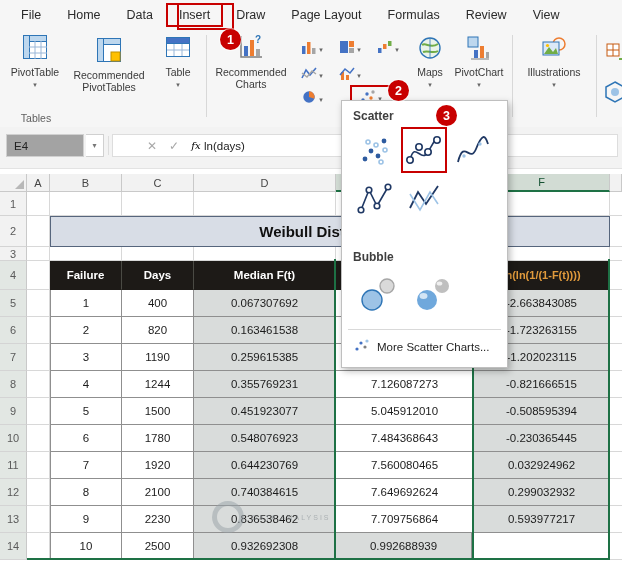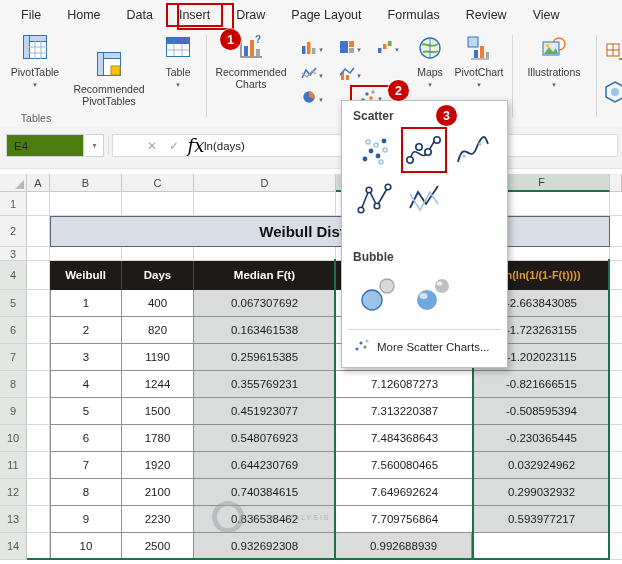--- a/index.html
+++ b/index.html
@@ -19,29 +19,29 @@
     font-size:10.5px;color:#3a3a3a;text-align:center;line-height:1.2;}
   .minibtn{position:absolute;display:flex;align-items:center;justify-content:center;gap:2px;
     width:36px;height:22px;}
   .caret{font-size:7px;color:#666;line-height:1;}
   .vsep{position:absolute;top:6px;height:82px;width:1px;background:#d8d8d8;}
   .grouplabel{position:absolute;bottom:3px;font-size:10.5px;color:#5f5f5f;text-align:center;}
 
   
   .fbar{position:absolute;top:127px;left:0;right:0;height:41px;background:#f3f3f3;
     border-bottom:1px solid #e3e3e3;}
-  .namebox{position:absolute;left:6px;top:7px;width:78px;height:23px;background:#4d7c0f;
+  .namebox{position:absolute;left:6px;top:7px;width:78px;height:23px;background:#a3a3a3;
     border:1px solid #d0d0d0;display:flex;align-items:center;padding:0 7px;font-size:11.5px;box-sizing:border-box;}
   .nbcaret{position:absolute;left:86px;top:7px;width:18px;height:23px;background:#fff;border:1px solid #d0d0d0;
     border-left:none;display:flex;align-items:center;justify-content:center;color:#777;box-sizing:border-box;}
   .fwhite{position:absolute;left:112px;right:4px;top:7px;height:23px;background:#fff;
     border:1px solid #ddd;box-sizing:border-box;}
   .fbtn{position:absolute;top:7px;height:23px;display:flex;align-items:center;justify-content:center;
     width:20px;color:#a8a8a8;font-size:12px;}
-  .fx{color:#000000;font-family:"DejaVu Serif",serif;font-style:italic;font-size:18px;}
+  .fx{color:#000000;font-family:"DejaVu Serif",serif;font-style:italic;font-size:10px;}
   .ftext{position:absolute;left:204px;top:7px;height:23px;display:flex;align-items:center;font-size:11.5px;color:#1c1c1c;}
   .fdiv{position:absolute;top:9px;height:19px;width:1px;background:#ddd;}
 
   
   .sheet{position:absolute;top:174px;left:0;width:622px;bottom:0;background:#fff;}
   .row{display:flex;}
   .cell{box-sizing:border-box;border-right:1px solid #d8d8d8;border-bottom:1px solid #d8d8d8;
     font-size:11.5px;display:flex;align-items:center;justify-content:center;color:#1c1c1c;
     background:#fff;overflow:hidden;white-space:nowrap;}
   .rnum{width:27px;background:#f2f2f2;border-right:1px solid #c9c9c9;border-bottom:1px solid #d4d4d4;
@@ -120,21 +120,21 @@
             <line x1="13" y1="7" x2="13" y2="25" stroke="#9ab7d8"></line>
             <line x1="19" y1="7" x2="19" y2="25" stroke="#9ab7d8"></line>
             <line x1="7" y1="13" x2="25" y2="13" stroke="#9ab7d8"></line>
             <line x1="7" y1="19" x2="25" y2="19" stroke="#9ab7d8"></line>
           </svg>
       </span>
       <span>PivotTable</span>
       <span class="caret">▾</span>
     </div>
 
-    <div class="bigbtn" style="left:66px;top:22px;width:86px;">
+    <div class="bigbtn" style="left:66px;top:8px;width:86px;">
       <span>
         <svg width="26" height="26" viewBox="0 0 26 26">
             <rect x="1.5" y="1.5" width="23" height="23" fill="#fff" stroke="#2e75b6"></rect>
             <rect x="1.5" y="1.5" width="23" height="6" fill="#bdd7ee" stroke="#2e75b6"></rect>
             <rect x="1.5" y="1.5" width="6" height="23" fill="#bdd7ee" stroke="#2e75b6"></rect>
             <rect x="15" y="15" width="9" height="9" fill="#ffc000" stroke="#bf9000"></rect>
           </svg>
       </span>
       <span>Recommended PivotTables</span>
     </div>
@@ -335,21 +335,21 @@
       <div class="cell cC"></div>
         <div class="cell cD"></div>
       <div class="cell cE"></div>
         <div class="cell cF"></div>
       <div class="cell cfill"></div>
     </div>
 
     <div class="row hr4">
       <div class="cell rnum rsel">4</div>
       <div class="cell cA"></div>
-      <div class="cell cB dark">Weibull</div>
+      <div class="cell cB dark">Failure</div>
       <div class="cell cC dark">Days</div>
       <div class="cell cD dark">Median F(t)</div>
       <div class="cell cE dark">ln(days)</div>
       <div class="cell cF dark">ln(ln(1/(1-F(t))))</div>
       <div class="cell cfill"></div>
     </div>
 
     <div>
 
         <div class="row drow">
@@ -395,21 +395,21 @@
           <div class="cell cF sel">-0.821666515</div>
           <div class="cell cfill"></div>
         </div>
 
         <div class="row drow">
           <div class="cell rnum rsel">9</div>
           <div class="cell cA"></div>
           <div class="cell cB">5</div>
           <div class="cell cC">1500</div>
           <div class="cell cD sel">0.451923077</div>
-          <div class="cell cE">7.313220387</div>
+          <div class="cell cE">5.045912010</div>
           <div class="cell cF sel">-0.508595394</div>
           <div class="cell cfill"></div>
         </div>
 
         <div class="row drow">
           <div class="cell rnum rsel">10</div>
           <div class="cell cA"></div>
           <div class="cell cB">6</div>
           <div class="cell cC">1780</div>
           <div class="cell cD sel">0.548076923</div>

